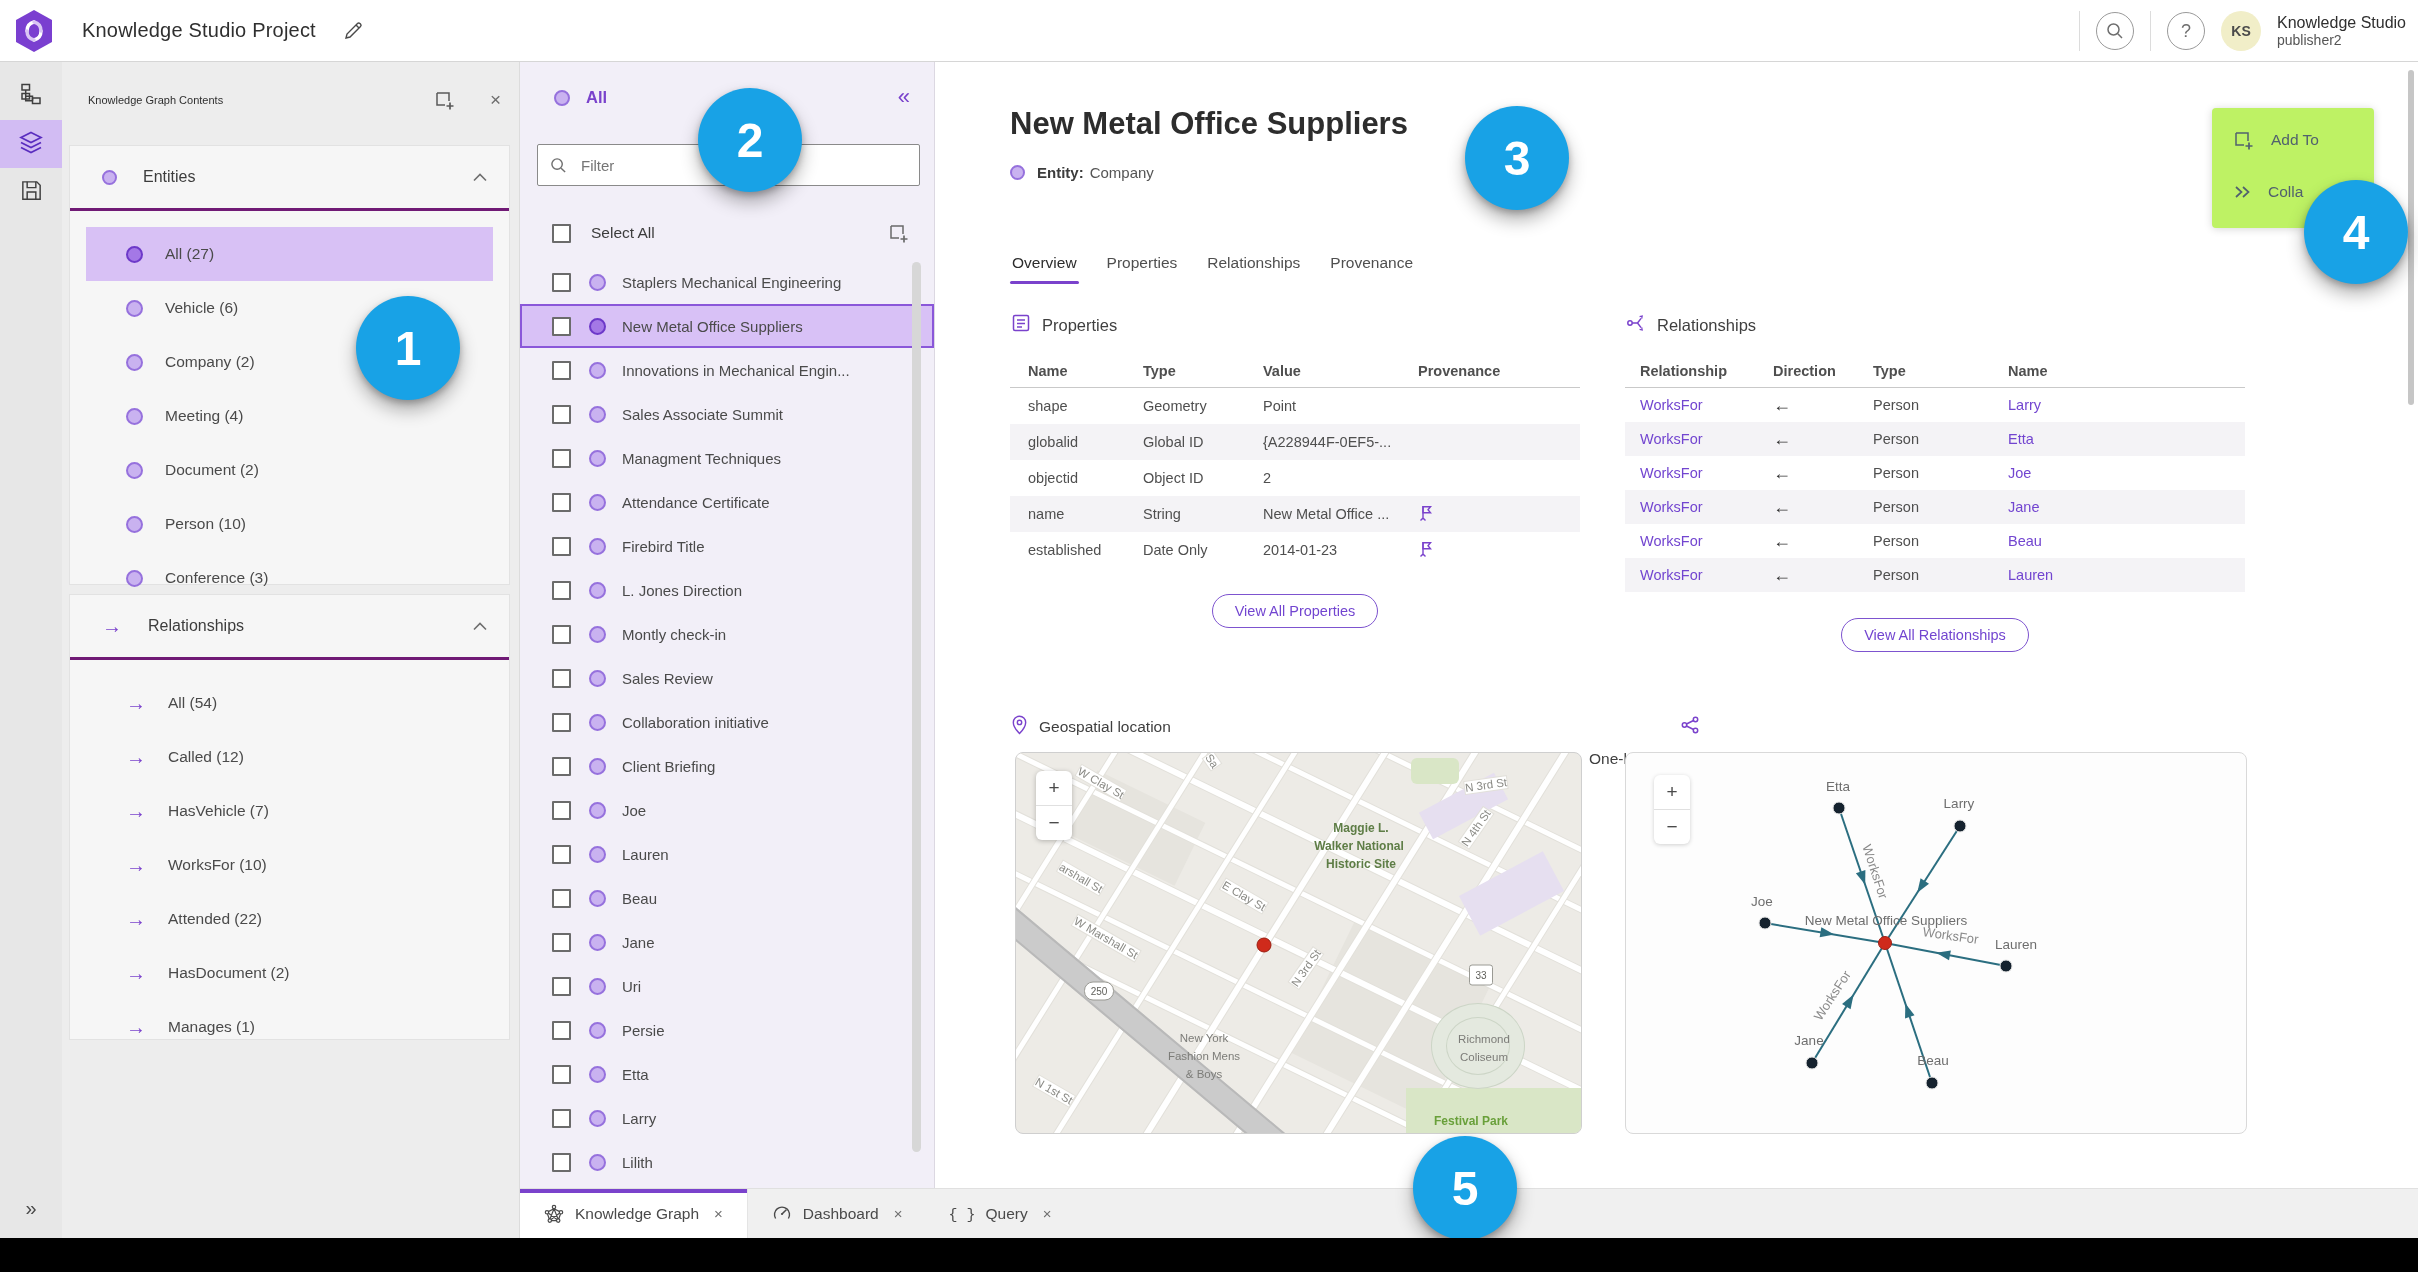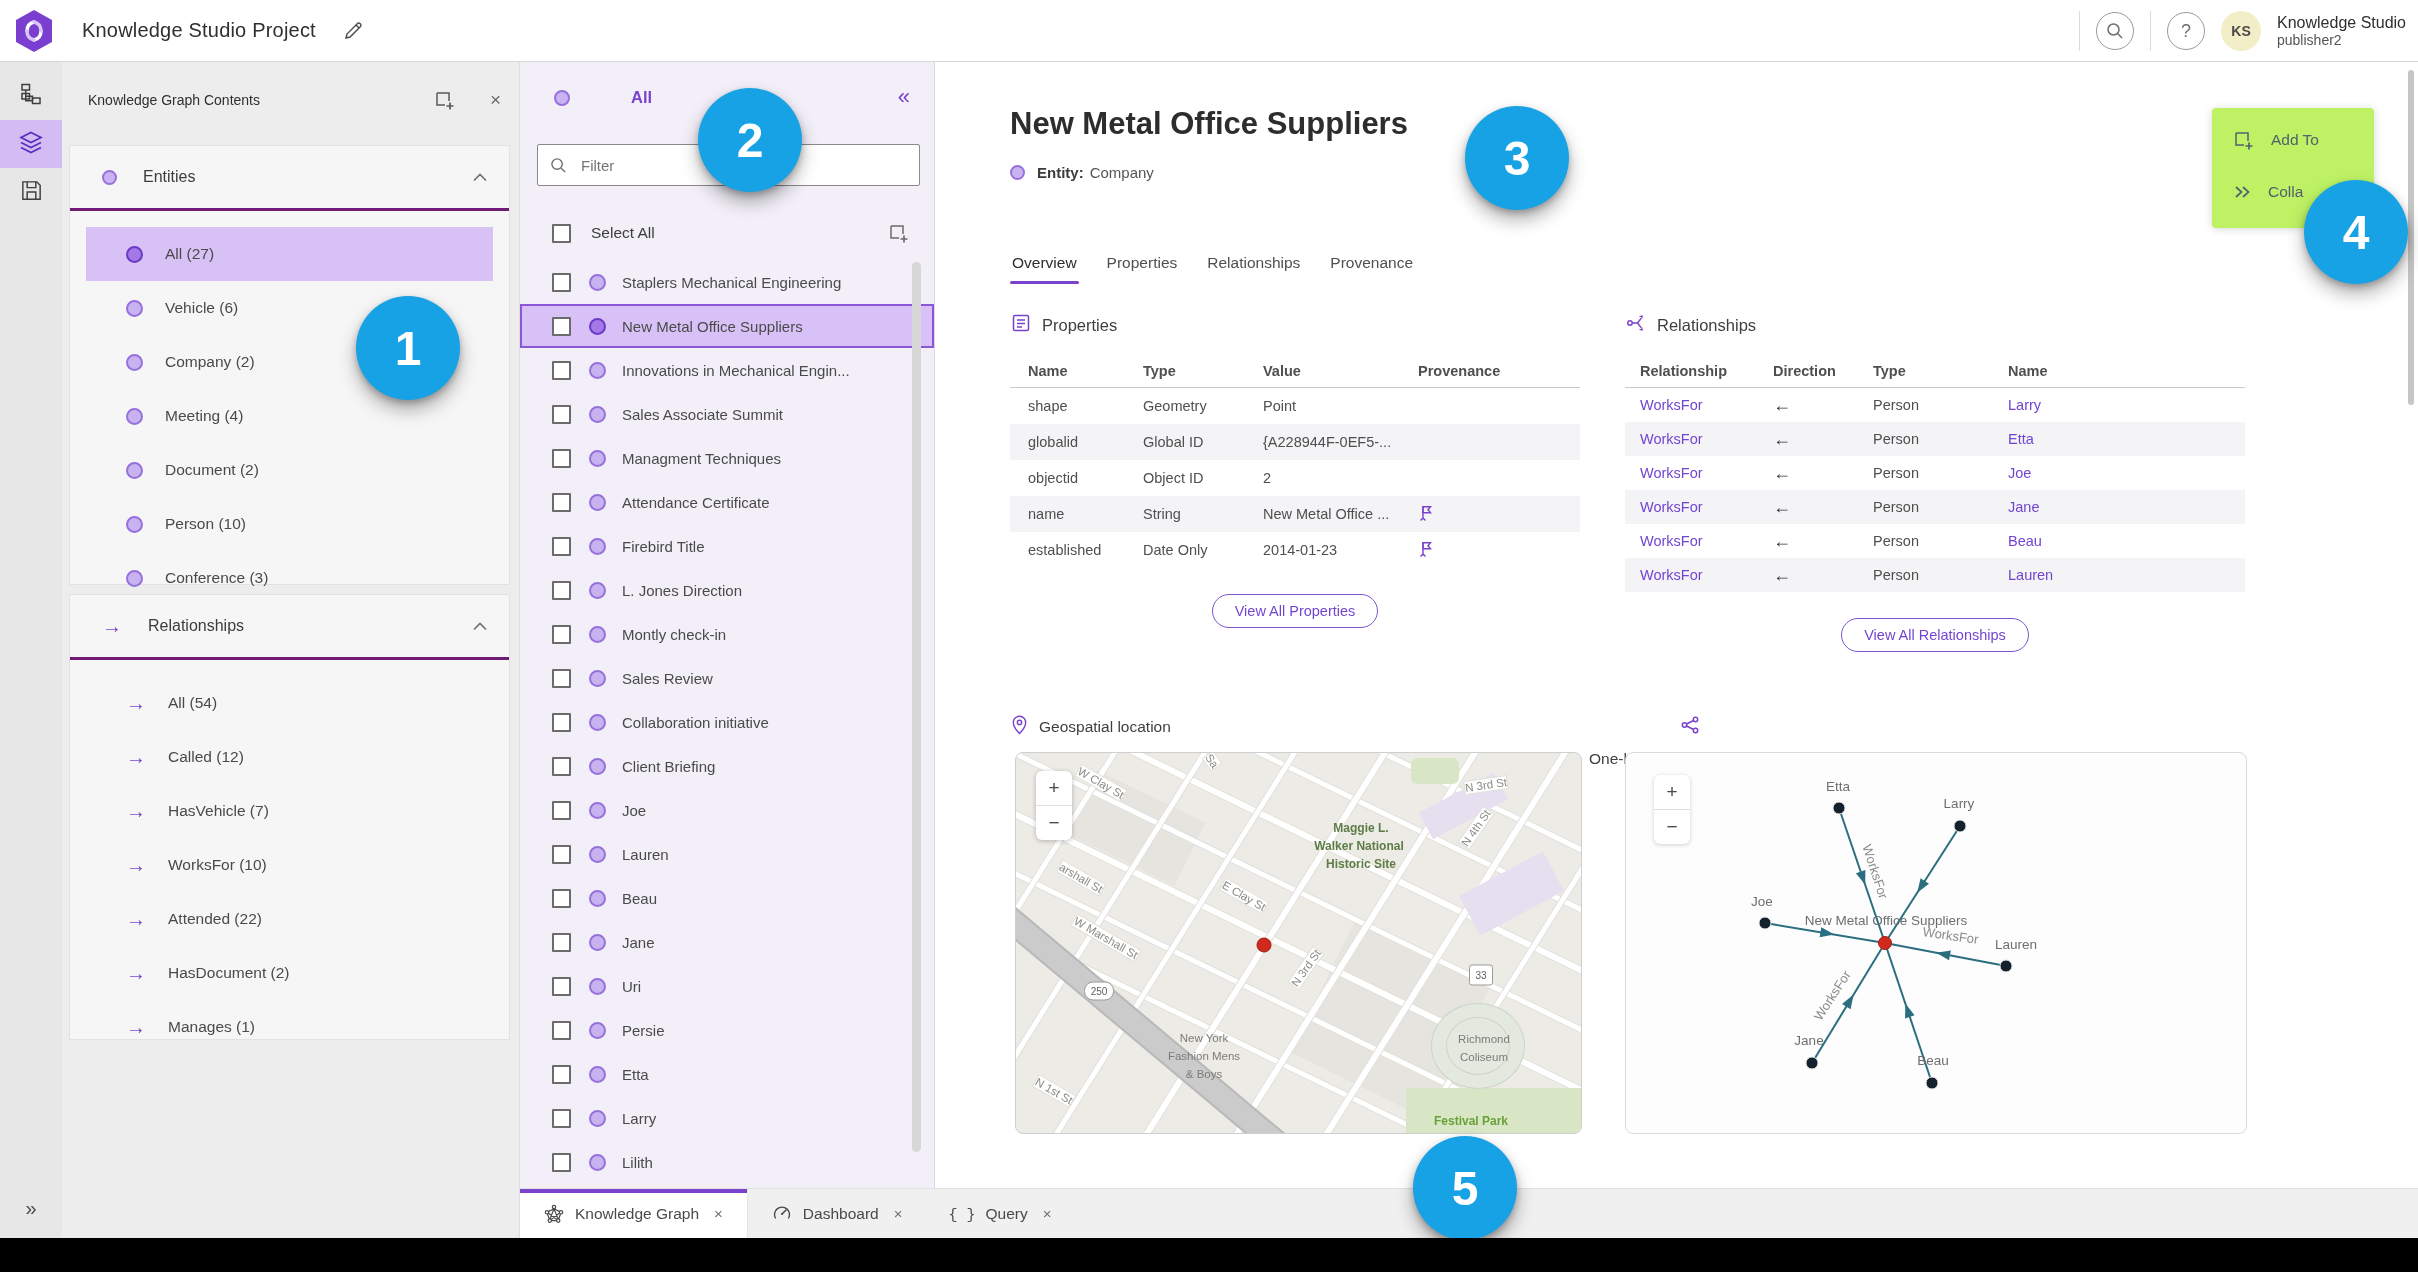--- a/index.html
+++ b/index.html
@@ -22,21 +22,21 @@
   .rail{position:absolute;left:0;top:62px;width:62px;height:1176px;background:#e7e7e7;display:flex;flex-direction:column;align-items:center;z-index:5;}
   .rail-item{width:62px;height:48px;display:flex;align-items:center;justify-content:center;cursor:pointer;}
   .rail-item:first-child{margin-top:10px;}
   .rail-item.selected{background:#d2bcf3;}
   .rail-spacer{flex:1;}
   .rail-expand{margin-bottom:18px;font-size:20px;color:#4a4a4a;cursor:pointer;}
 
   
   .contents{position:absolute;left:62px;top:62px;width:458px;height:1176px;background:#ededed;box-sizing:border-box;border-right:1px solid #dcdcdc;z-index:4;}
   .contents-header{position:absolute;left:0;top:0;width:100%;height:76px;display:flex;align-items:center;}
-  .contents-title{margin-left:26px;font-size:14px;color:#2f2f2f;}
+  .contents-title{margin-left:26px;font-size:11px;color:#2f2f2f;}
   .contents-hicons{position:absolute;right:18px;display:flex;align-items:center;gap:34px;}
   .icon-btn{cursor:pointer;display:flex;align-items:center;justify-content:center;color:#6e6e6e;}
   .x-glyph{font-size:19px;color:#6e6e6e;}
   .cbox{position:absolute;left:7px;right:9px;background:#f6f6f6;border:1px solid #e2e2e2;box-sizing:border-box;}
   .cbox.entities{top:83px;height:440px;}
   .cbox.rels{top:532px;height:446px;}
   .cbox-header{height:62px;display:flex;align-items:center;border-bottom:3px solid #701a75;position:relative;cursor:pointer;}
   .cbox-header .hlabel{font-size:16px;color:#3c3c3c;margin-left:26px;}
   .chev{position:absolute;right:22px;display:flex;}
   .c-row{height:54px;display:flex;align-items:center;cursor:pointer;}
@@ -46,21 +46,21 @@
   .c-row.selected .ecirc{background:#a478e6;border-color:#6d39c9;}
   .c-row .clabel{margin-left:22px;font-size:15.5px;color:#4a4a4a;}
   .cbox-header .ecirc{margin-left:32px;}
   .rarrow{color:#7a42cc;font-size:20px;line-height:1;flex:0 0 auto;}
   .cbox-header .rarrow{margin-left:32px;}
   .c-row .rarrow{margin-left:40px;}
   ul.plain{list-style:none;margin:16px;padding:0;}
 
   
   .listpanel{position:absolute;left:520px;top:62px;width:415px;height:1126px;background:#f2eff8;box-sizing:border-box;border-right:1px solid #dcd8e2;z-index:4;}
-  .lp-header{position:absolute;left:0;top:26px;width:100%;display:flex;align-items:center;gap:45px;}
+  .lp-header{position:absolute;left:0;top:26px;width:100%;display:flex;align-items:center;}
   .lp-header .ecirc{margin-left:34px;width:16px;height:16px;}
   .lp-title{margin-left:16px;font-size:16.5px;font-weight:600;color:#7a42cc;}
   .lp-collapse{position:absolute;right:24px;top:-4px;font-size:22px;color:#7a42cc;cursor:pointer;}
   .filterbox{position:absolute;left:17px;top:82px;width:383px;height:42px;background:#fff;border:1px solid #8a8a8a;box-sizing:border-box;display:flex;align-items:center;border-radius:2px;}
   .filterbox input{border:none;outline:none;flex:1;font-size:15px;font-family:inherit;color:#3c3c3c;background:transparent;margin-left:12px;}
   .filterbox input::placeholder{color:#757575;}
   .filterbox .mag{margin-left:12px;display:flex;}
   .selectall{position:absolute;left:0;top:150px;width:100%;height:42px;display:flex;align-items:center;}
   .checkbox{width:19px;height:19px;border:2px solid #6b6b6b;background:#fff;border-radius:1px;box-sizing:border-box;flex:0 0 auto;cursor:pointer;}
   .selectall .checkbox{margin-left:32px;}

